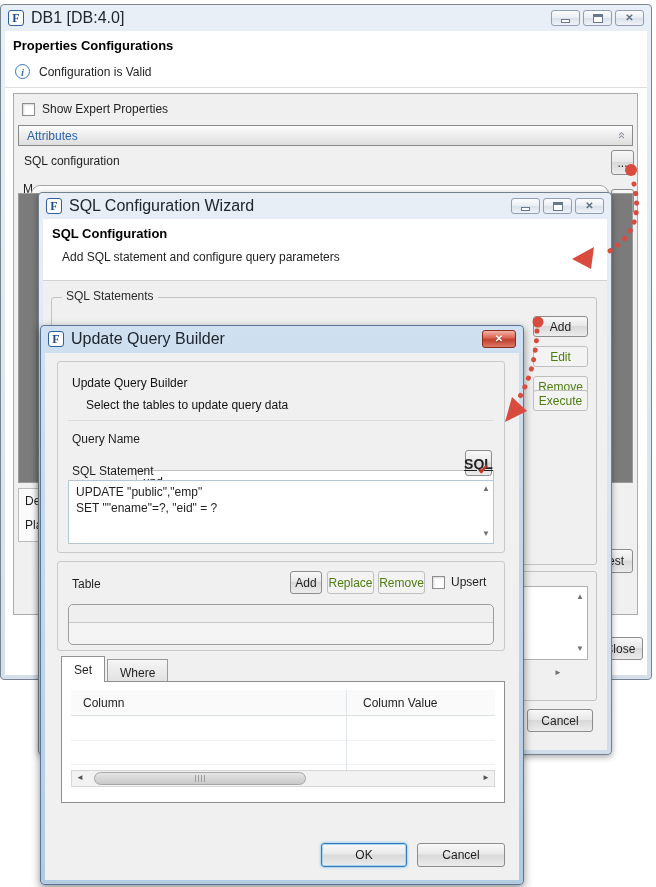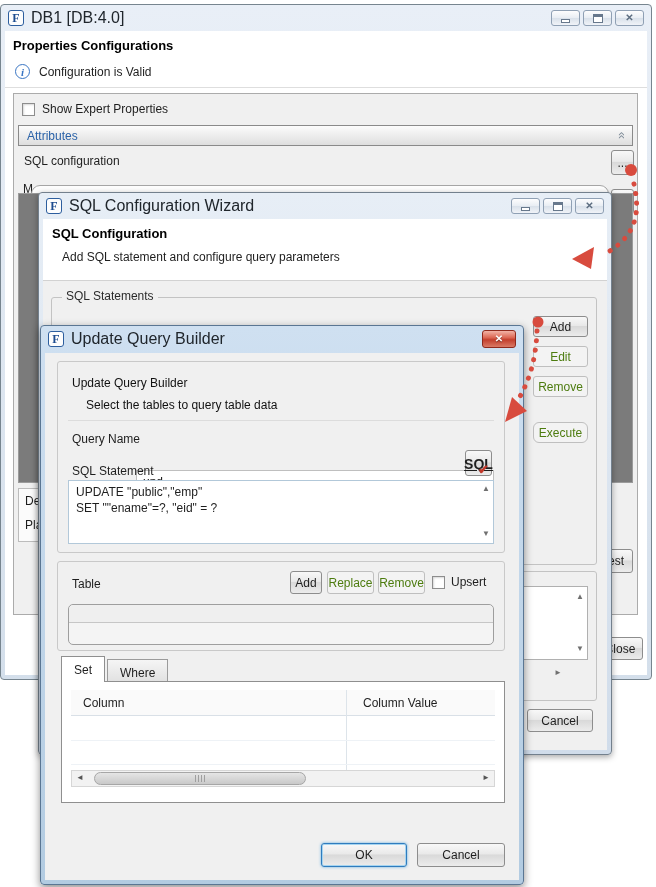--- a/index.html
+++ b/index.html
@@ -216,21 +216,21 @@
     <div class="win-body">
       <div class="wiz-head">
         <div class="h1">SQL Configuration</div>
         <div class="sub">Add SQL statement and configure query parameters</div>
       </div>
       <div class="fieldset wiz-fieldset1">
         <span class="legend">SQL Statements</span>
         <button class="btn wiz-btn" style="top:18px;">Add</button>
         <button class="btn wiz-btn disabled" style="top:48px;">Edit</button>
         <button class="btn wiz-btn disabled" style="top:78px;">Remove</button>
-        <button class="btn wiz-btn disabled" style="top:124px;border-radius:6px;">Execute</button>
+        <button class="btn wiz-btn disabled" style="top:92px;">Execute</button>
       </div>
       <div class="fieldset wiz-fieldset2">
         <div class="wiz-innerbox">
           <span class="scroll-glyph" style="right:3px; top:6px;">▲</span>
           <span class="scroll-glyph" style="right:3px; bottom:6px;">▼</span>
         </div>
         <span class="scroll-glyph" style="right:34px; top:97px;">►</span>
       </div>
       <button class="btn wiz-cancel">Cancel</button>
     </div>
@@ -243,21 +243,21 @@
       <span class="caption">
         <span class="cap-red">
             <span class="g-close">✕</span>
           </span>
       </span>
     </header>
     <div class="win-body">
 
       <div class="fieldset b-panel1">
         <div class="b-h1">Update Query Builder</div>
-        <div class="b-sub">Select the tables to query table data</div>
+        <div class="b-sub">Select the tables to update query data</div>
         <div class="b-line"></div>
         <span class="b-qn-label">Query Name</span>
         <input class="b-qn-input" value="upd" style="">
         <span class="b-sql-label">SQL Statement</span>
         <button class="btn sqlcheck-btn">
           <span class="t">SQL</span>
           <span class="c">✔</span>
         </button>
         <div class="b-sqlarea">UPDATE "public","emp"
 SET ""ename"=?, "eid" = ?</div>

